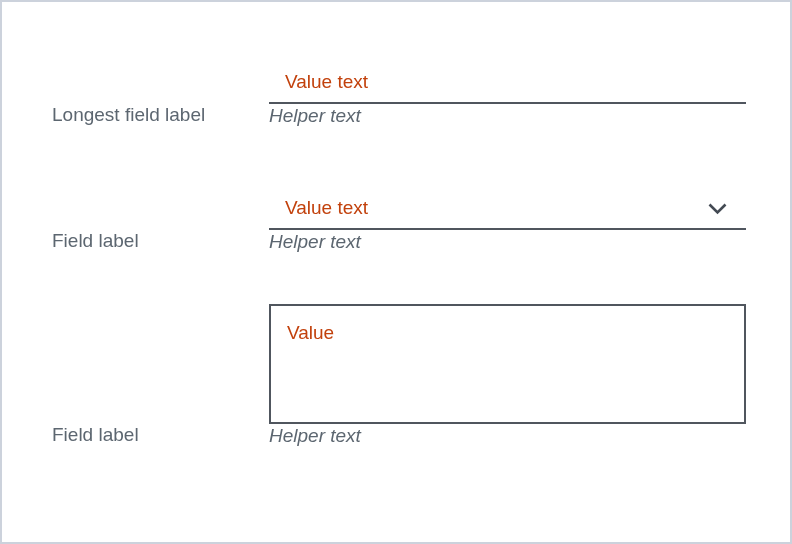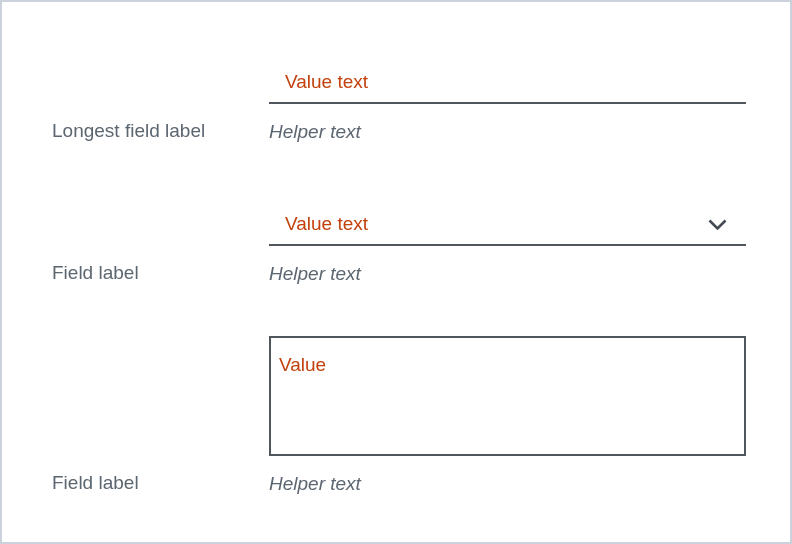--- a/index.html
+++ b/index.html
@@ -64,26 +64,26 @@
     width: 25px;
     height: 25px;
     flex: 0 0 25px;
     display: block;
   }
   .textarea-box {
     box-sizing: border-box;
     width: 477px;
     height: 120px;
     border: 2px solid #50565e;
-    padding: 14px 8px;
+    padding: 14px 16px;
     background: #ffffff;
     cursor: text;
   }
   .helper-text {
-    margin-top: 16px;
+    margin-top: 0;
     font-size: 19px;
     line-height: 24px;
     font-style: italic;
     color: #5c6670;
   }
 </style>
 </head>
 <body>
 
 <div class="page">

